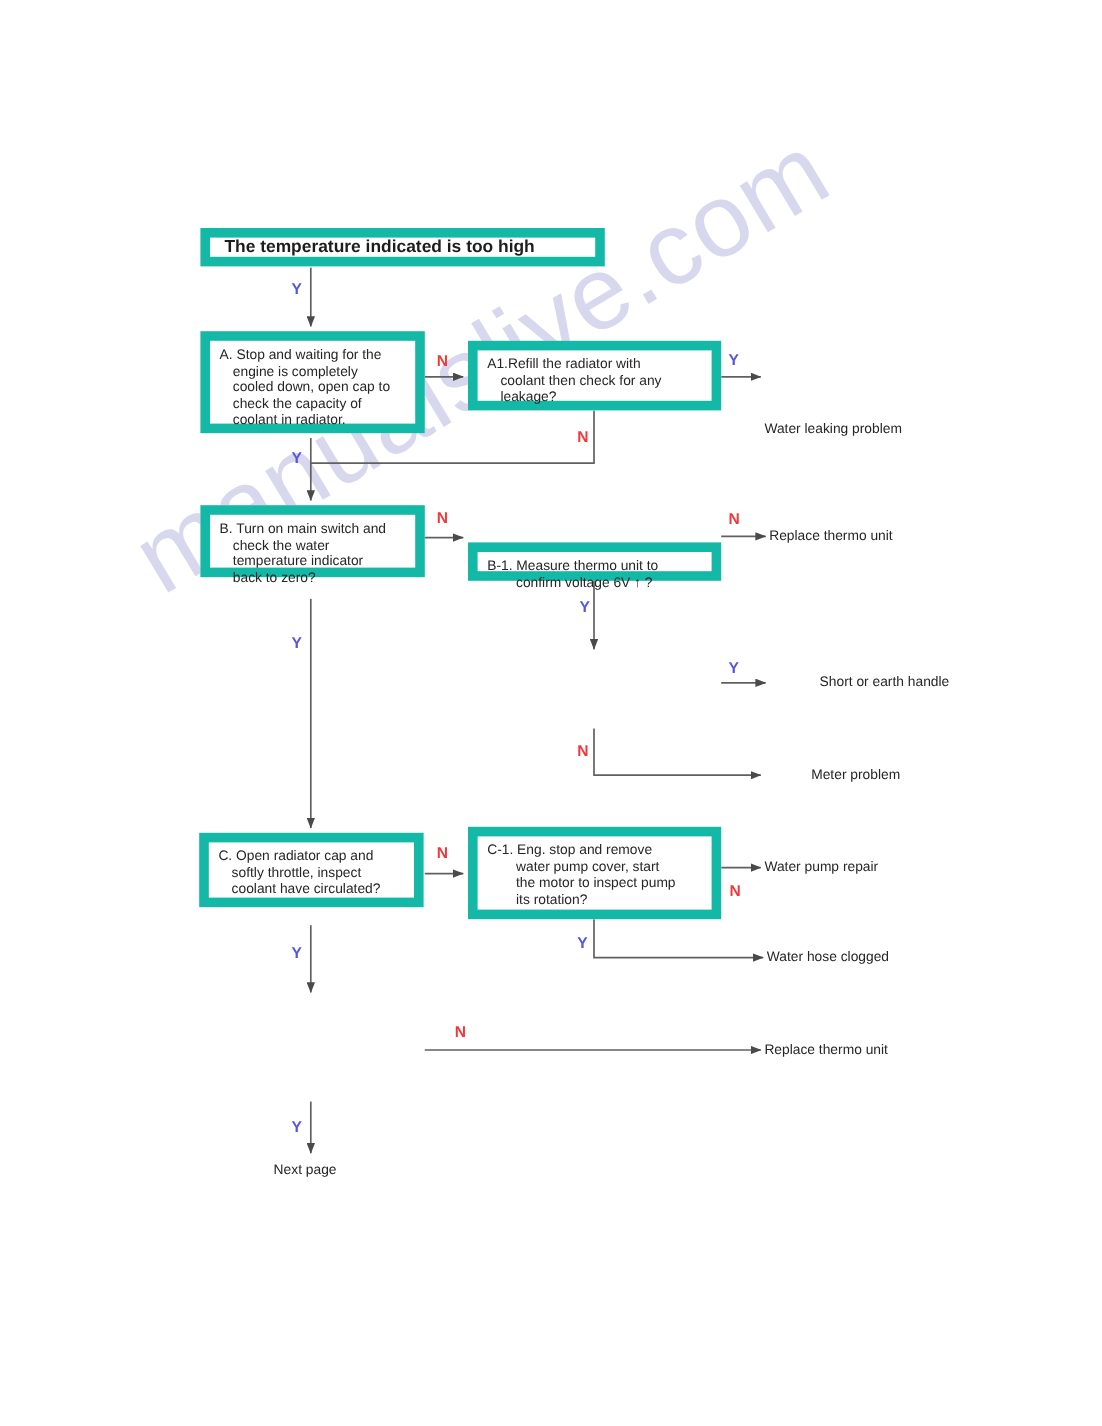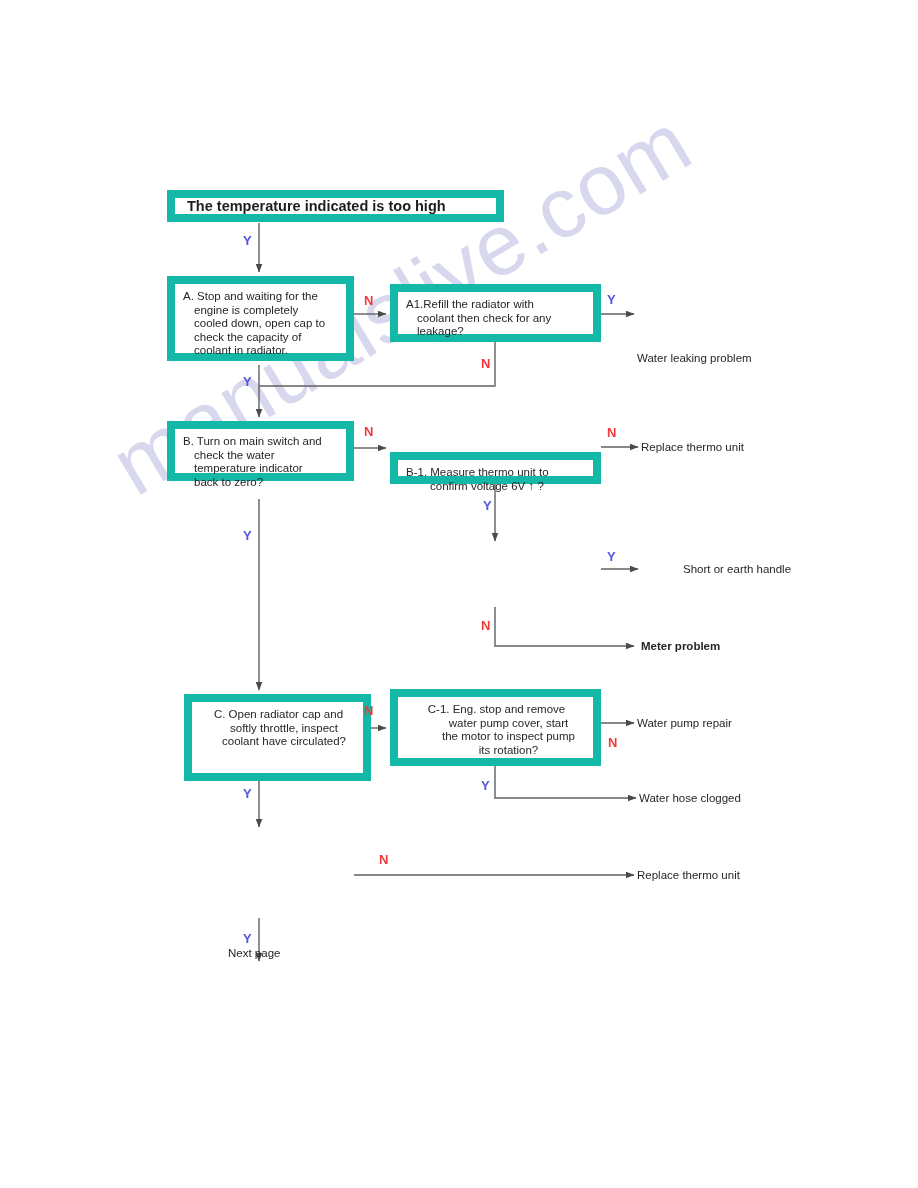--- a/index.html
+++ b/index.html
@@ -82,40 +82,40 @@
     text-indent: -11px;
     margin-left: 11px;
   }
   .step.wide .txt { text-indent: -24px; margin-left: 24px; }
 
   #box-a   { left: 167px; top: 276px; width: 187px; height: 85px; }
   #box-a1  { left: 390px; top: 284px; width: 211px; height: 58px; }
   #box-b   { left: 167px; top: 421px; width: 187px; height: 60px; }
   #box-b1  { left: 390px; top: 452px; width: 211px; height: 32px; }
   #box-b2  { left: 390px; top: 545px; width: 211px; height: 62px; }
-  #box-c   { left: 184px; top: 694px; width: 187px; height: 87px; text-align: center; }
-  #box-c1  { left: 390px; top: 689px; width: 211px; height: 77px; text-align: center; }
+  #box-c   { left: 166px; top: 694px; width: 187px; height: 62px; }
+  #box-c1  { left: 390px; top: 689px; width: 211px; height: 77px; }
   #box-d   { left: 167px; top: 831px; width: 187px; height: 87px; }
 
   
   .term {
     position: absolute;
     font-size: 11.5px;
     color: #262626;
     white-space: nowrap;
     z-index: 3;
   }
   #term-leak   { left: 637px; top: 309px; margin-top: 43px; }
   #term-rep1   { left: 641px; top: 441px; }
   #term-short  { left: 641px; top: 563px; margin-left: 42px; }
-  #term-meter  { left: 641px; top: 640px; font-weight: bold; }
+  #term-meter  { left: 676px; top: 640px; }
   #term-pump   { left: 637px; top: 717px; }
   #term-hose   { left: 639px; top: 792px; }
   #term-rep2   { left: 637px; top: 869px; }
-  #term-next   { left: 228px; top: 947px; }
+  #term-next   { left: 228px; top: 969px; }
 
   
   .lbl {
     position: absolute;
     font-size: 13px;
     font-weight: bold;
     z-index: 4;
     user-select: none;
   }
   .lbl.y { color: #5555dd; }

